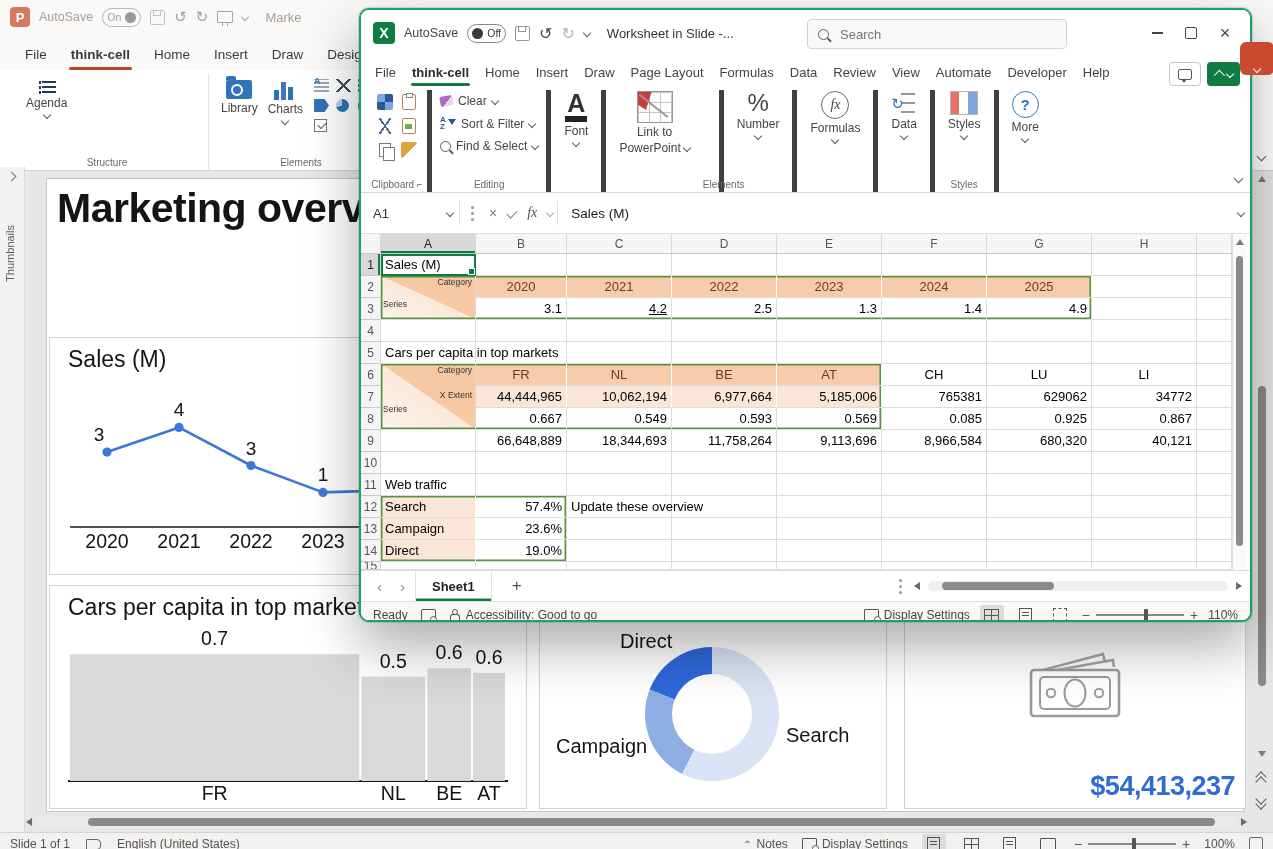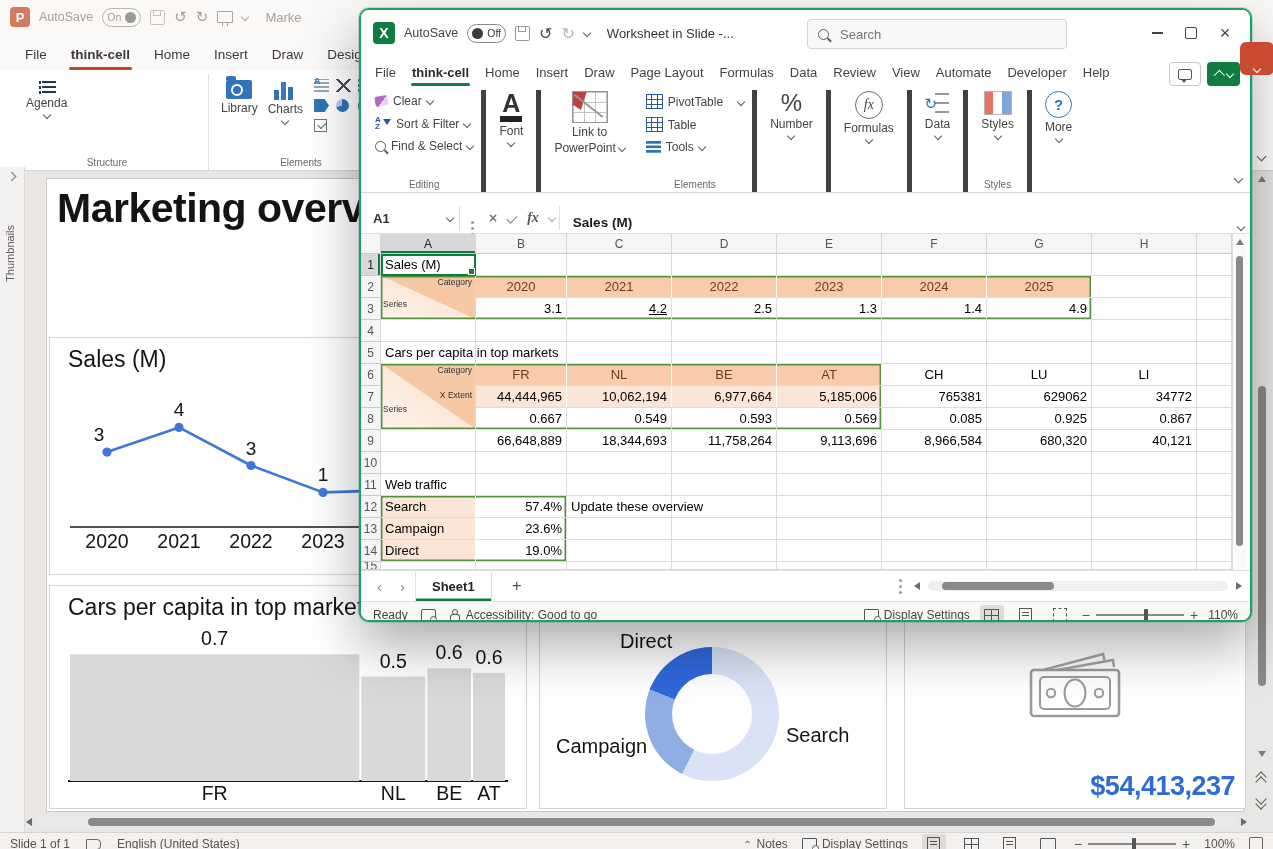--- a/index.html
+++ b/index.html
@@ -164,21 +164,21 @@
   .data-ic{width:22px;height:24px;position:relative;background:
      linear-gradient(#9a9693 2px,transparent 2px) 8px 2px/14px 8px no-repeat,
      linear-gradient(#9a9693 2px,transparent 2px) 8px 11px/14px 8px no-repeat,
      linear-gradient(#9a9693 2px,transparent 2px) 8px 20px/14px 8px no-repeat;}
   .data-ic:before{content:'↻';position:absolute;left:-2px;top:4px;font-size:15px;color:#2E74B5;}
   .styles-ic{width:26px;height:22px;border:1px solid #b5b2b0;background:
      linear-gradient(90deg,#E57368 8px,#fff 8px 17px,#7EA6D8 17px);}
   .q-circle{width:25px;height:25px;border:1.7px solid #2E74B5;border-radius:50%;color:#2E74B5;font-size:15px;font-weight:bold;display:flex;align-items:center;justify-content:center;}
   .ribbon-collapse{position:absolute;right:8px;bottom:6px;}
   
-  .xl-fbar{height:34px;border-bottom:1px solid #E1DFDD;display:flex;align-items:flex-end;padding:3px 6px;gap:7px;font-size:13px;color:#333;font-weight:bold;}
+  .xl-fbar{height:34px;border-bottom:1px solid #E1DFDD;display:flex;align-items:center;padding:3px 6px;gap:7px;font-size:13px;color:#333;}
   .namebox{width:80px;height:24px;display:flex;align-items:center;padding:0 6px;justify-content:space-between;border-right:1px solid #E1DFDD;}
   .fbar-btns{display:flex;align-items:center;gap:10px;padding:0 4px;border-right:1px solid #E1DFDD;height:24px;}
   .fx-txt{font-style:italic;font-family:"Liberation Serif",serif;color:#555;font-size:14px;}
   .fbar-input{flex:1;padding-left:6px;font-size:13.5px;color:#1a1a1a;}
   
   .xl-gridwrap{display:flex;height:336px;}
   #grid-cells{display:grid;position:relative;background:#fff;}
   .cell,.hcell{overflow:hidden;box-sizing:border-box;}
   .cell{border-right:1px solid #DCDCDC;border-bottom:1px solid #DCDCDC;font-size:13px;color:#000;
         display:flex;align-items:center;padding:0 4px;background:#fff;white-space:nowrap;}
@@ -493,20 +493,31 @@
           </span>
         <span class="share-btn">
           <span class="share-arrow"></span>
           <span class="chev sm"></span>
         </span>
       </span>
     </div>
 
     <div class="xl-ribbon">
       <div class="xgrp">
+        <div class="clip-grid">
+          <span class="ci ci-grid4"></span>
+          <span class="ci ci-paste"></span>
+          <span class="ci ci-cut"></span>
+          <span class="ci ci-pastepic"></span>
+          <span class="ci ci-copy"></span>
+          <span class="ci ci-brush"></span>
+        </div>
+        <div class="xgrp-label"><span>Clipboard</span> ⌐</div>
+      </div>
+      <div class="xgrp">
         <div class="vbtnstack" style="gap:8px;padding-top:3px;">
           <div class="hbtn">
             <span class="eraser-ic"></span>
             <span>Clear</span>
               <span class="chev sm"></span>
           </div>
           <div class="hbtn">
             <span class="sort-ic">A<br>Z</span>
             <span>Sort &amp; Filter</span>
               <span class="chev sm"></span>
@@ -530,36 +541,20 @@
         <div class="bigbtn">
           <span class="lnk-ic"></span>
           <span>Link to</span>
           <span class="flex" style="gap:3px;">
               <span>PowerPoint</span>
               <span class="chev sm"></span>
             </span>
         </div>
       </div>
       <div class="xgrp">
-        <div class="vbtnstack" style="gap:8px;padding-top:3px;">
-          <div class="hbtn">
-            <span class="tbl-ic"></span>
-            <span>PivotTable</span>
-              <span class="chev sm" style="margin-left:10px;"></span>
-          </div>
-          <div class="hbtn">
-            <span class="tbl-ic"></span>
-            <span>Table</span>
-          </div>
-          <div class="hbtn">
-            <span class="tools-ic"></span>
-            <span>Tools</span>
-              <span class="chev sm"></span>
-          </div>
-        </div>
         <div class="xgrp-label">Elements</div>
       </div>
       <div class="xgrp">
         <div class="bigbtn">
           <span class="pct">%</span>
           <span>Number</span>
             <span class="chev sm"></span>
         </div>
       </div>
       <div class="xgrp">

